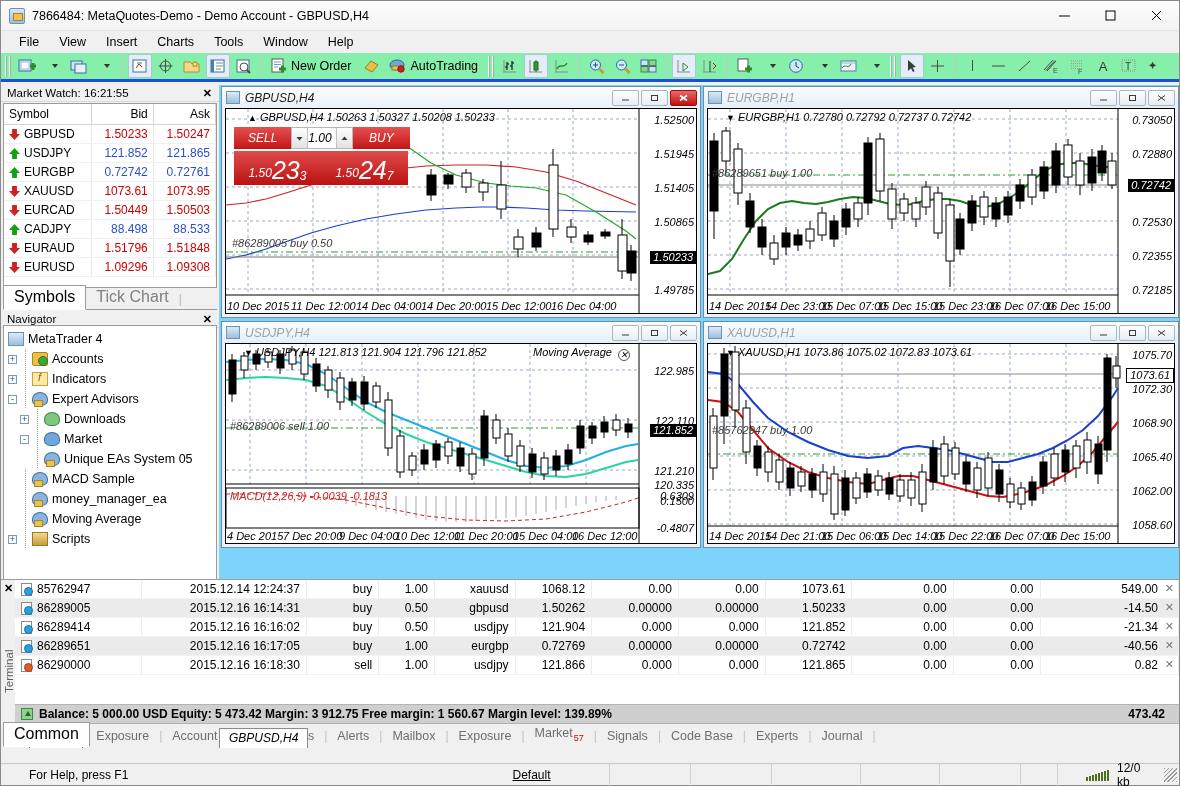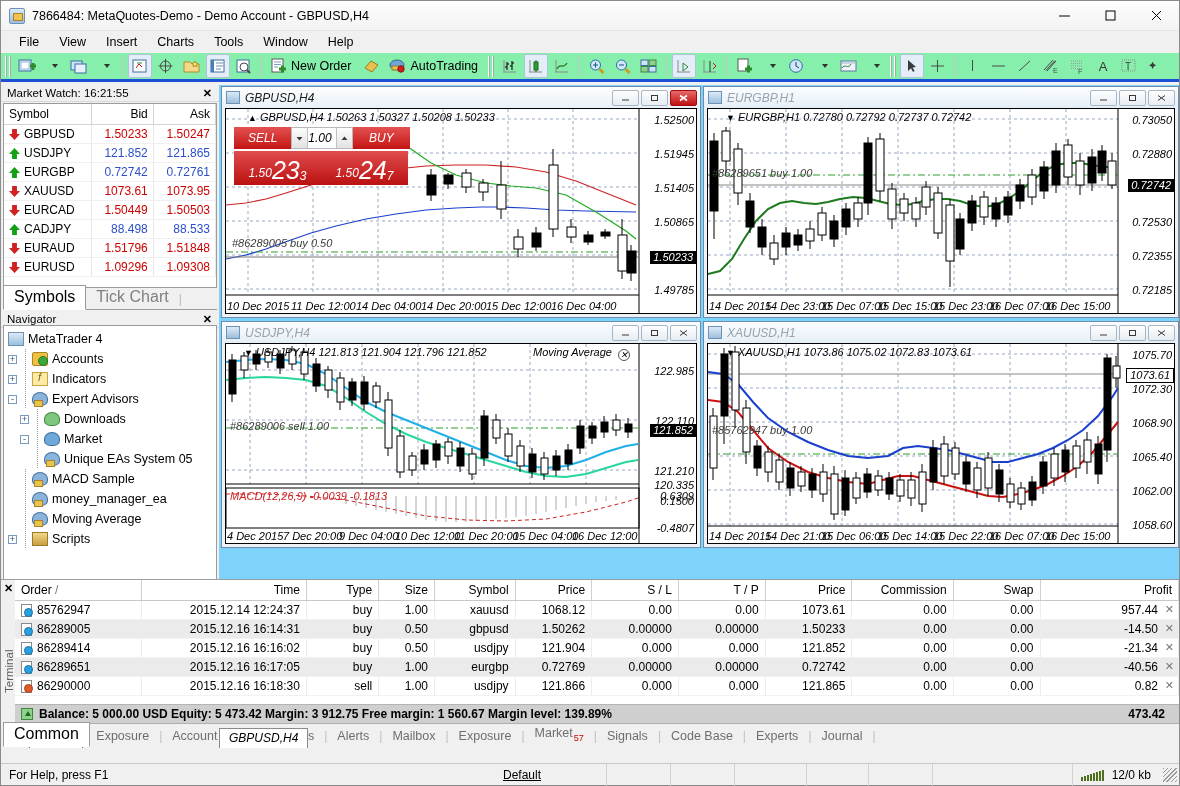--- a/index.html
+++ b/index.html
@@ -190,21 +190,21 @@
   .tt-item{ font-size:12.5px; padding:3px 10px 4px; color:#6e6e6e;}
   .tt-item.active{ color:#000; background:#fff; border:1px solid #6a6a6a; border-bottom:none;
                    margin-bottom:-1px; font-weight:normal;}
   .tt-sep{ color:#c0c0c0; padding:3px 0 4px;}
   .badge{ font-size:9px; color:#cc0000; vertical-align:-4px; margin-left:1px;}
 
   
   .statusbar{ position:absolute; left:0; right:0; bottom:0; height:22px; background:#f0f0f0;
               border-top:1px solid #c8c8c8; display:flex; align-items:center; font-size:12px;}
   .sb-cell{ height:22px; display:flex; align-items:center; padding:0 8px;
-            border-right:1px solid #d2d2d2;}
+            border-right:1px solid #d2d2d2;margin-left:20px;}
   .sb-grow{flex:1;}
   .bars{ display:inline-flex; align-items:flex-end; gap:1px; height:12px;}
   .bars i{ width:2px; background:#4f6f1f; display:block;}
   .grip-corner{ width:14px;height:14px;margin-left:4px;margin-right:2px;
      background:repeating-linear-gradient(135deg,#9a9a9a 0 1px,transparent 1px 3px);}
 </style>
 </head>
 <body>
 
 <div id="app">
@@ -1238,47 +1238,33 @@
           <col style="width:78px">
             <col style="width:74px">
             <col style="width:84px">
             <col style="width:84px">
           <col style="width:84px">
             <col style="width:98px">
             <col style="width:84px">
             <col style="width:134px">
         </colgroup>
         <tbody>
-            <tr>
-          <th class="l"><span>Order</span> <span style="color:#777">/</span></th>
-          <th>Time</th>
-          <th>Type</th>
-          <th>Size</th>
-          <th>Symbol</th>
-          <th>Price</th>
-          <th>S / L</th>
-          <th>T / P</th>
-          <th>Price</th>
-          <th>Commission</th>
-          <th>Swap</th>
-          <th>Profit</th>
-        </tr>
         <tr>
           <td class="l"><span class="ordico"></span><span>85762947</span></td>
           <td>2015.12.14 12:24:37</td>
           <td>buy</td>
           <td>1.00</td>
           <td>xauusd</td>
           <td>1068.12</td>
           <td>0.00</td>
           <td>0.00</td>
           <td>1073.61</td>
           <td>0.00</td>
           <td>0.00</td>
-          <td style="position:relative;padding-right:20px"><span>957.44</span><span class="closex">✕</span></td>
+          <td style="position:relative;padding-right:20px"><span>549.00</span><span class="closex">✕</span></td>
         </tr>
         <tr class="alt">
           <td class="l"><span class="ordico"></span><span>86289005</span></td>
           <td>2015.12.16 16:14:31</td>
           <td>buy</td>
           <td>0.50</td>
           <td>gbpusd</td>
           <td>1.50262</td>
           <td>0.00000</td>
           <td>0.00000</td>

